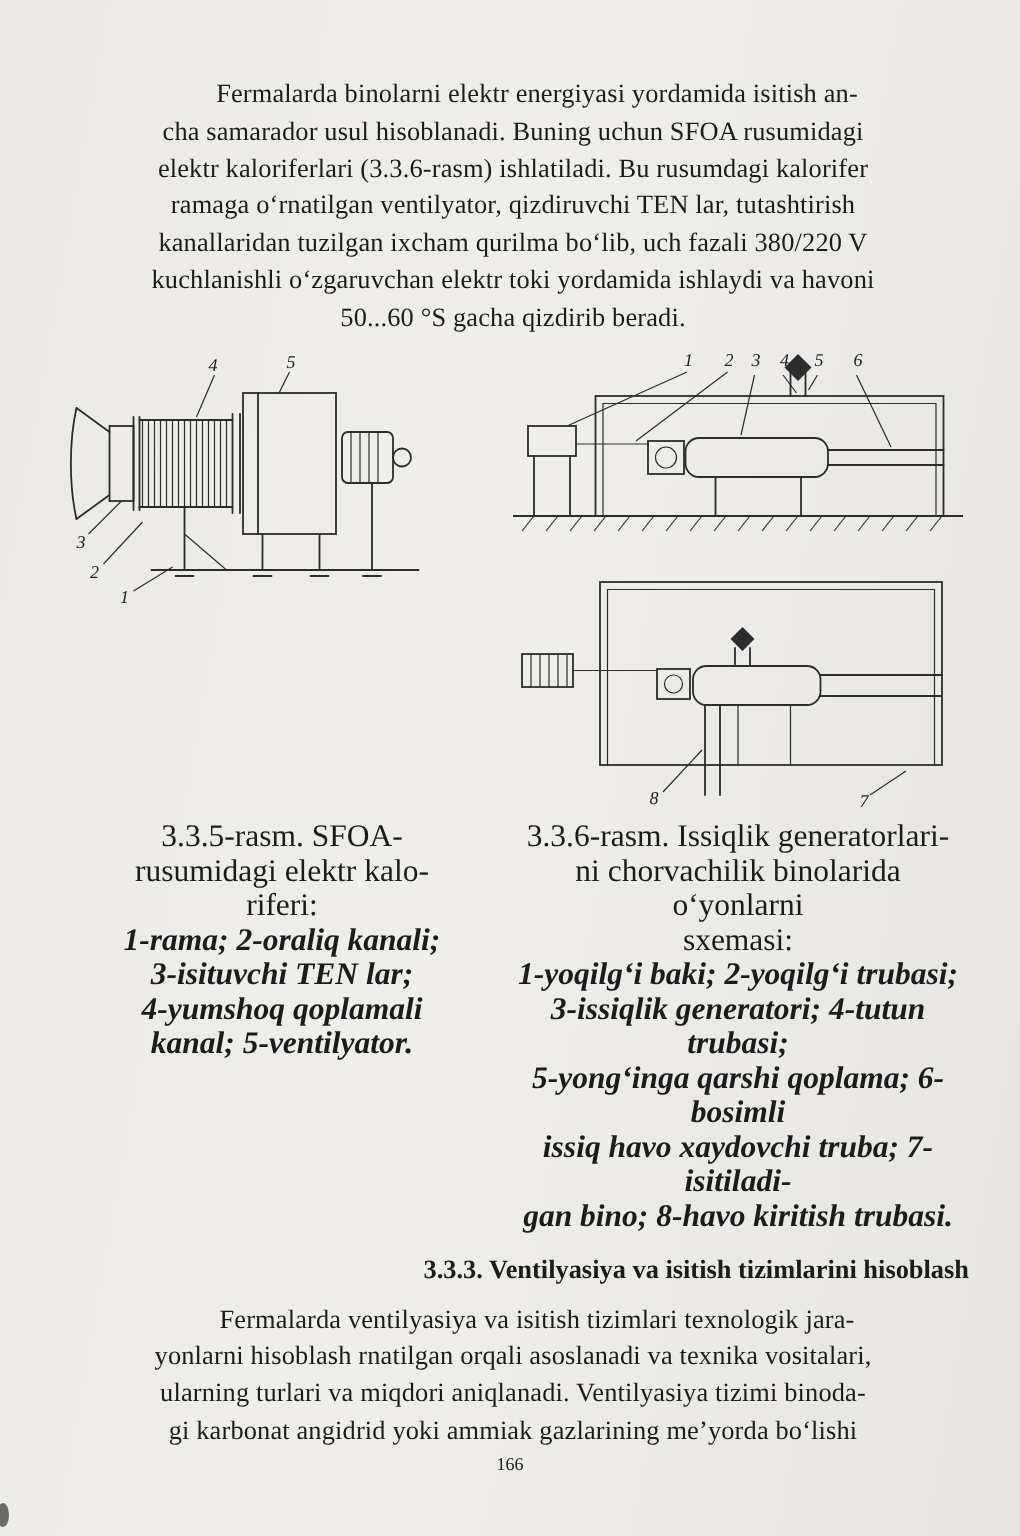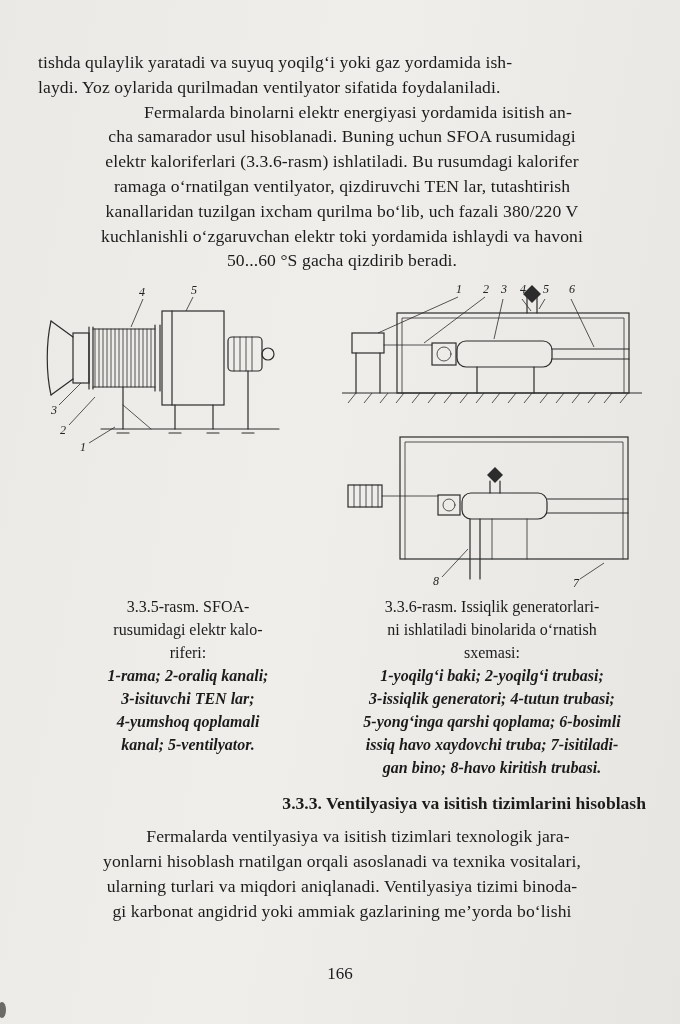--- a/index.html
+++ b/index.html
@@ -26,48 +26,46 @@
     display:grid;
     grid-template-columns:300px 308px;
     margin-top:10px;
   }
   .fig-col{display:flex;flex-direction:column;align-items:center;gap:6px;}
   .captions{
     display:grid;
     grid-template-columns:300px 308px;
     margin-top:4px;
   }
-  .caption{text-align:center;font-size:16px;line-height:23px;}
+  .caption{text-align:center;font-size:21px;line-height:23px;}
   .caption-title{white-space:pre-line;}
   .caption-items{white-space:pre-line;font-style:italic;font-weight:bold;}
   .section-heading{
     text-align:right;font-weight:bold;font-size:17.6px;
     margin:14px 0 10px 0;
   }
   .page-number{
     position:absolute;left:0;right:0;bottom:40px;
-    text-align:center;font-size:17px;
+    text-align:center;font-size:12px;
   }
   svg{display:block;}
   .draw{stroke:#2c2c2c;stroke-width:1.2;fill:none;stroke-linecap:round;}
   .draw-thin{stroke:#2c2c2c;stroke-width:.8;fill:none;}
   .fill-dark{fill:#2c2c2c;stroke:none;}
   .callout{font-size:12px;font-style:italic;fill:#222;font-family:"Liberation Serif",serif;}
   .smudge{
     position:absolute;left:-2px;bottom:6px;width:8px;height:16px;
     background:#4a4a46;border-radius:50%;opacity:.8;
   }
 </style>
 </head>
 <body>
 
 <div class="page">
 
-  <p class="body-text">tishda qulaylik yaratadi va suyuq yoqilg‘i yoki gaz yordamida ish-
-laydi. Yoz oylarida qurilmadan ventilyator sifatida foydalaniladi.</p>
 
   <p class="body-text para-indent">Fermalarda binolarni elektr energiyasi yordamida isitish an-
 cha samarador usul hisoblanadi. Buning uchun SFOA rusumidagi
 elektr kaloriferlari (3.3.6-rasm) ishlatiladi. Bu rusumdagi kalorifer
 ramaga o‘rnatilgan ventilyator, qizdiruvchi TEN lar, tutashtirish
 kanallaridan tuzilgan ixcham qurilma bo‘lib, uch fazali 380/220 V
 kuchlanishli o‘zgaruvchan elektr toki yordamida ishlaydi va havoni
 50...60 °S gacha qizdirib beradi.</p>
 
   <div class="figures">
@@ -196,21 +194,21 @@
       <div class="caption-title">3.3.5-rasm. SFOA-
 rusumidagi elektr kalo-
 riferi:</div>
       <div class="caption-items">1-rama; 2-oraliq kanali;
 3-isituvchi TEN lar;
 4-yumshoq qoplamali
 kanal; 5-ventilyator.</div>
     </div>
     <div class="caption">
       <div class="caption-title">3.3.6-rasm. Issiqlik generatorlari-
-ni ishlatiladi binolarida o‘rnatish
+ni chorvachilik binolarida o‘yonlarni
 sxemasi:</div>
       <div class="caption-items">1-yoqilg‘i baki; 2-yoqilg‘i trubasi;
 3-issiqlik generatori; 4-tutun trubasi;
 5-yong‘inga qarshi qoplama; 6-bosimli
 issiq havo xaydovchi truba; 7-isitiladi-
 gan bino; 8-havo kiritish trubasi.</div>
     </div>
   </div>
 
   <div class="section-heading">3.3.3. Ventilyasiya va isitish tizimlarini hisoblash</div>

